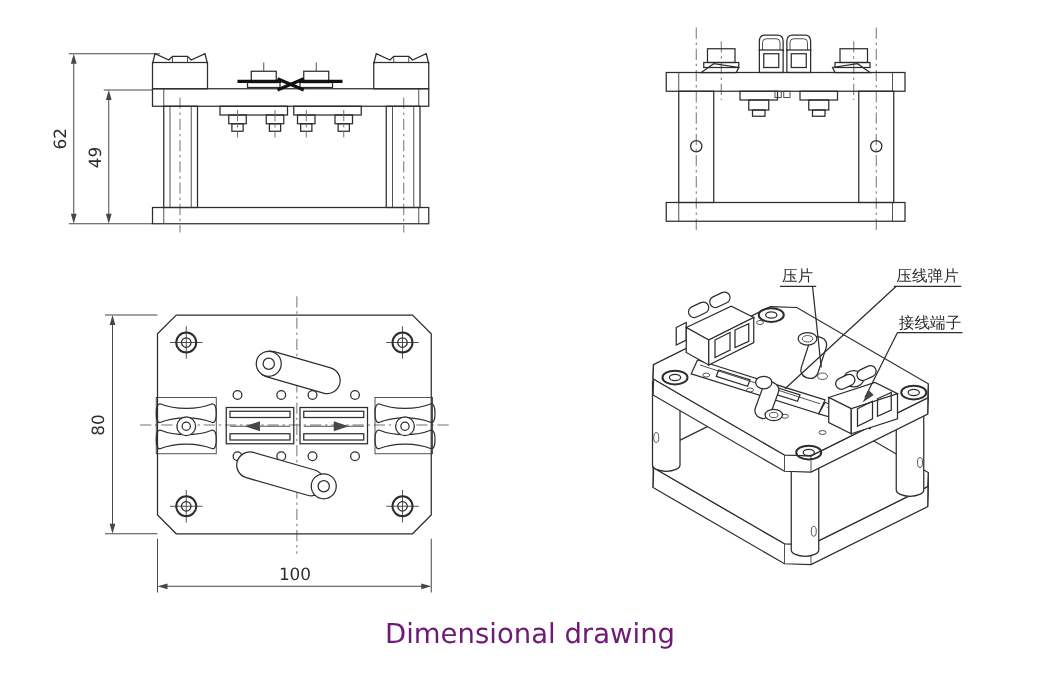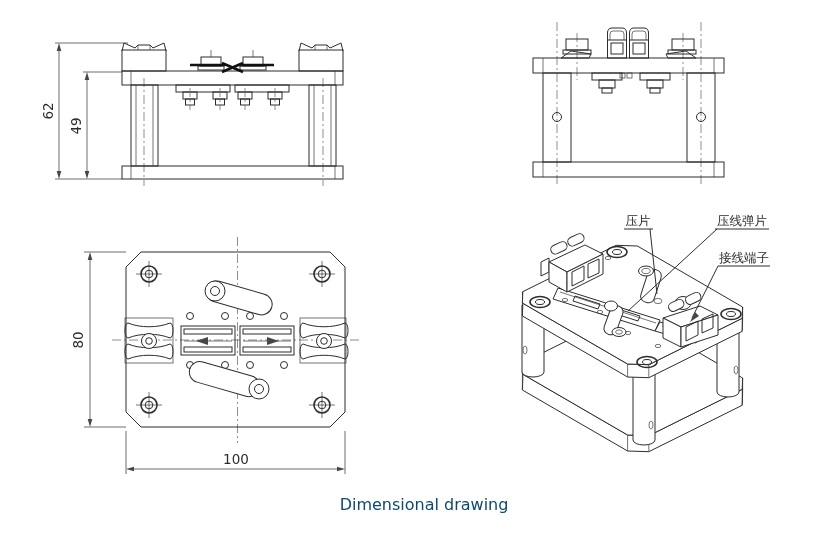--- a/index.html
+++ b/index.html
@@ -10,21 +10,21 @@
   .lt{fill:none;stroke:#2d2d2d;stroke-width:1.6;}
   .fw{fill:#ffffff;stroke:#2d2d2d;stroke-width:1;}
   .thin{fill:none;stroke:#3a3a3a;stroke-width:0.7;}
   .cl{fill:none;stroke:#6a6a6a;stroke-width:0.75;stroke-dasharray:9 3 2 3;}
   .dim{fill:none;stroke:#474747;stroke-width:0.8;}
   .spring{fill:none;stroke:#111;stroke-width:2.6;}
   .ah{fill:#474747;stroke:none;}
   .dimtxt{font-size:13.5px;fill:#2d2d2d;}
   .lbltxt{font-size:12.5px;fill:#2b2b2b;}
   #caption{position:absolute;left:0;right:0;top:495px;text-align:center;
-           font-size:16px;font-weight:500;color:#0c4a6e;padding-left:14px;}
+           font-size:22px;font-weight:500;color:#701a75;padding-left:14px;}
 </style>
 </head>
 <body>
 
 <div id="canvas">
 <svg width="834" height="560" viewBox="0 0 834 560">
 
   <g>
 
     <g>

